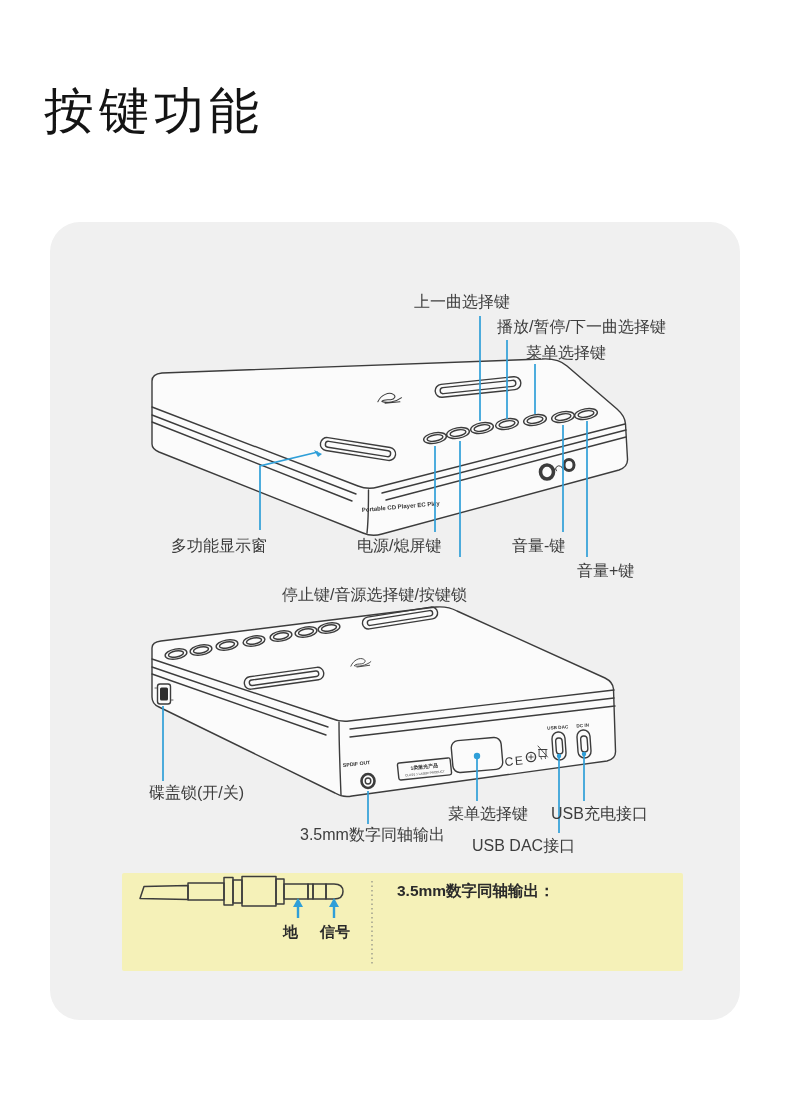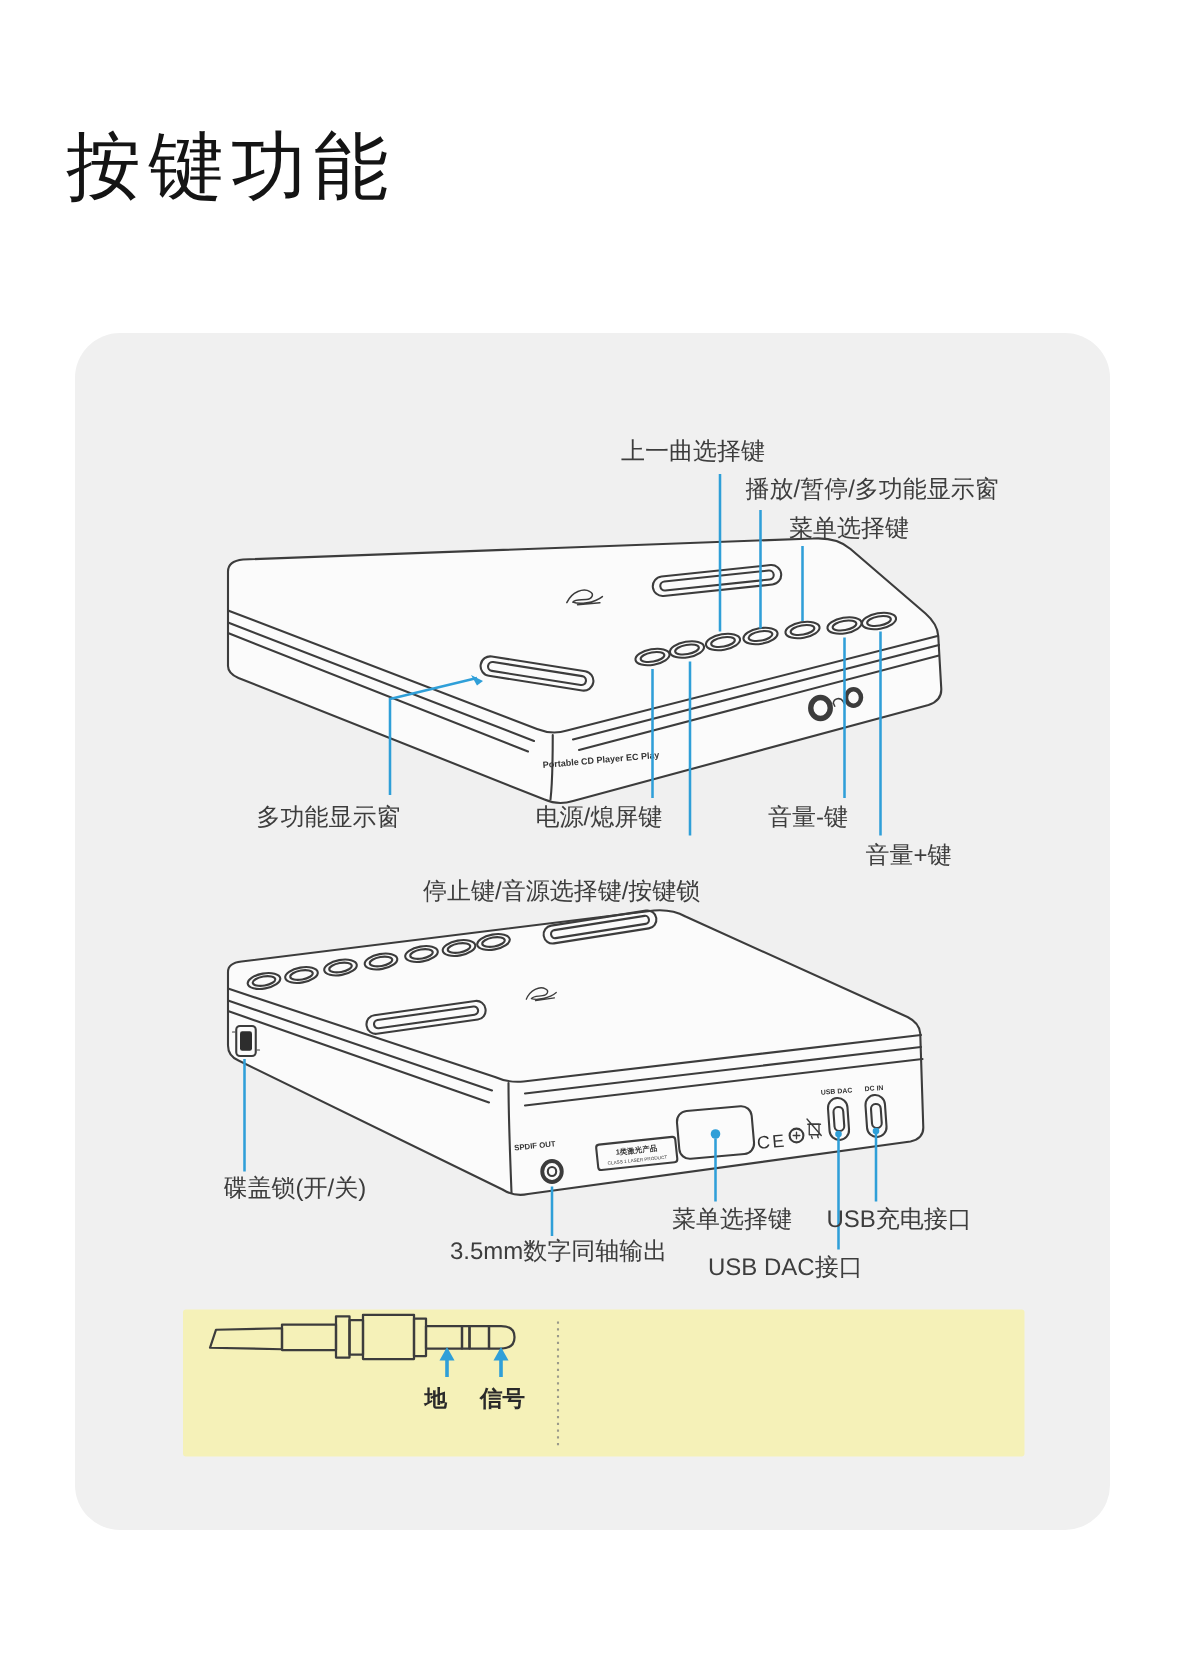--- a/index.html
+++ b/index.html
@@ -215,33 +215,34 @@
     <g fill="#2f9fd8" stroke="#2f9fd8">
       <line x1="298" y1="918" x2="298" y2="906" stroke-width="2.4"></line>
       <path d="M293 907 L303 907 L298 898 Z" stroke="none"></path>
       <line x1="334" y1="918" x2="334" y2="906" stroke-width="2.4"></line>
       <path d="M329 907 L339 907 L334 898 Z" stroke="none"></path>
     </g>
     <line x1="372" y1="881" x2="372" y2="964" stroke="#9a9a8a" stroke-width="1.4" stroke-dasharray="1.5 3"></line>
   </svg>
 
   <div class="lbl" style="left:414px;top:293px">上一曲选择键</div>
-  <div class="lbl" style="left:497px;top:318px">播放/暂停/多功能显示窗</div>
+  <div class="lbl" style="left:497px;top:318px">播放/暂停/下一曲选择键</div>
   <div class="lbl" style="left:526px;top:344px">菜单选择键</div>
   <div class="lbl" style="left:171px;top:537px">多功能显示窗</div>
   <div class="lbl" style="left:357px;top:537px">电源/熄屏键</div>
   <div class="lbl" style="left:282px;top:586px">停止键/音源选择键/按键锁</div>
   <div class="lbl" style="left:512px;top:537px">音量-键</div>
   <div class="lbl" style="left:577px;top:562px">音量+键</div>
 
   <div class="lbl" style="left:149px;top:784px">碟盖锁(开/关)</div>
   <div class="lbl" style="left:300px;top:826px">3.5mm数字同轴输出</div>
   <div class="lbl" style="left:448px;top:805px">菜单选择键</div>
   <div class="lbl" style="left:472px;top:837px">USB DAC接口</div>
   <div class="lbl" style="left:551px;top:805px">USB充电接口</div>
 
   <div class="plug-lbl" style="left:283px;top:923px">地</div>
   <div class="plug-lbl" style="left:320px;top:923px">信号</div>
 
   <div class="note-block">
+    <div>3.5mm数字同轴输出：</div>
   </div>
 
 </div>
 
 </body></html>

